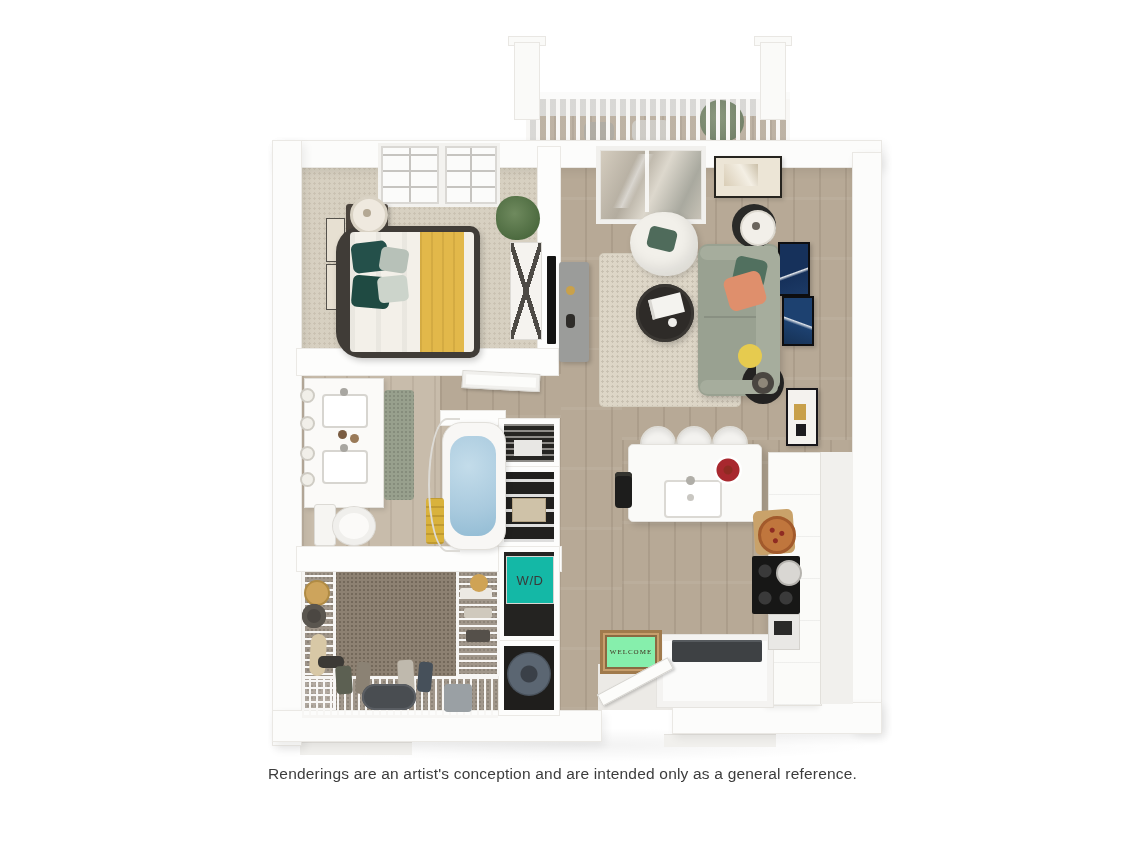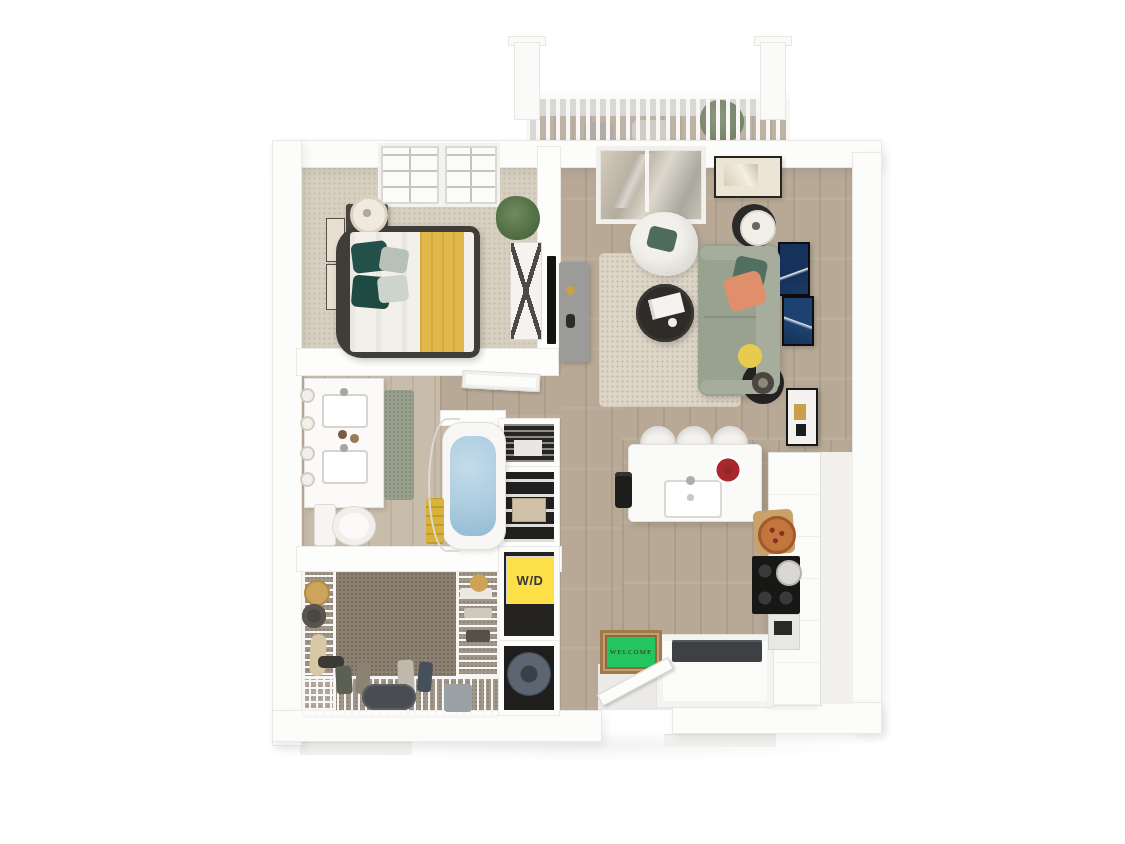--- a/index.html
+++ b/index.html
@@ -73,21 +73,21 @@
   <div class="a" style="left:664px;top:734px;width:112px;height:13px;background:#f1f0ed;box-shadow:inset 0 1px 0 #e3e1dd;z-index:3;"></div>
 
   <div class="a wall" style="left:498px;top:418px;width:62px;height:50px;z-index:5;"></div>
   <div class="a" style="left:504px;top:424px;width:50px;height:38px;background:#262522;background-image:repeating-linear-gradient(0deg,#8e8c88 0 2px,transparent 2px 6px);z-index:6;"></div>
   <div class="a" style="left:514px;top:440px;width:28px;height:16px;background:#e8e7e4;z-index:7;"></div>
   <div class="a wall" style="left:498px;top:466px;width:62px;height:82px;z-index:5;"></div>
   <div class="a" style="left:504px;top:472px;width:50px;height:70px;background:#21201e;background-image:repeating-linear-gradient(0deg,rgba(255,255,255,.85) 0 3px,transparent 3px 15px);z-index:6;"></div>
   <div class="a" style="left:512px;top:498px;width:32px;height:22px;background:#cfc2a8;border:1px solid #b3a283;z-index:7;"></div>
   <div class="a wall" style="left:498px;top:546px;width:62px;height:96px;z-index:5;"></div>
   <div class="a" style="left:504px;top:552px;width:50px;height:84px;background:#242321;z-index:6;"></div>
-  <div class="a wdlabel" style="left:506px;top:556px;width:46px;height:46px;background:#fde047;border:1px solid #d8d6d2;z-index:7;font-weight:bold;">W/D</div>
+  <div class="a wdlabel" style="left:506px;top:556px;width:46px;height:46px;background:#14b8a6;border:1px solid #d8d6d2;z-index:7;">W/D</div>
   <div class="a wall" style="left:498px;top:640px;width:62px;height:76px;z-index:5;"></div>
   <div class="a" style="left:504px;top:646px;width:50px;height:64px;background:#1f1e1c;z-index:6;"></div>
   <div class="a c" style="left:507px;top:652px;width:44px;height:44px;background:radial-gradient(circle at 50% 50%,#3a4048 0 8px,#5b6672 9px 20px,#49525c 21px);z-index:7;"></div>
 
   <div class="a win" style="left:378px;top:143px;width:58px;height:58px;z-index:5;">
       <div class="panes"></div>
     </div>
   <div class="a win" style="left:442px;top:143px;width:52px;height:58px;z-index:5;">
       <div class="panes"></div>
     </div>
@@ -197,19 +197,20 @@
   <div class="a" style="left:768px;top:452px;width:52px;height:252px;background:#fbfbf9;border:1px solid #e4e2dd;background-image:repeating-linear-gradient(0deg,rgba(0,0,0,.05) 0 1px,transparent 1px 42px);box-shadow:-3px 2px 6px rgba(0,0,0,.08);z-index:6;"></div>
   <div class="a" style="left:820px;top:452px;width:32px;height:252px;background:#f1f0ed;border-left:1px solid #e2e0db;z-index:6;"></div>
   <div class="a" style="left:752px;top:556px;width:48px;height:58px;background:radial-gradient(circle at 13px 15px,#3a3a3a 6px,transparent 7px),radial-gradient(circle at 34px 15px,#3a3a3a 6px,transparent 7px),radial-gradient(circle at 13px 42px,#3a3a3a 6px,transparent 7px),radial-gradient(circle at 34px 42px,#3a3a3a 6px,transparent 7px),#171716;border-radius:2px;z-index:7;"></div>
   <div class="a c" style="left:776px;top:560px;width:22px;height:22px;background:#d9d7d3;border:2px solid #b5b3ae;z-index:8;"></div>
   <div class="a" style="left:768px;top:614px;width:30px;height:34px;background:#e9e8e5;border:1px solid #d5d3ce;z-index:7;">
     <div class="a" style="left:5px;top:6px;width:18px;height:14px;background:#2a2a29;"></div>
   </div>
   <div class="a" style="left:656px;top:634px;width:116px;height:72px;background:#fbfbfa;border:1px solid #e6e4e0;box-shadow:inset 0 0 0 6px #f4f3f1;z-index:6;"></div>
   <div class="a" style="left:672px;top:640px;width:90px;height:22px;background:#3e4144;border-radius:2px;box-shadow:inset 0 2px 0 #565a5e;z-index:7;"></div>
 
-  <div class="a welcome" style="left:600px;top:630px;width:56px;height:38px;background:#22c55e;border:3px solid #a07a4c;box-shadow:inset 0 0 0 2px #c79e6c,inset 0 0 0 4px #8a6a42;z-index:7;">WELCOME</div>
+  <div class="a welcome" style="left:600px;top:630px;width:56px;height:38px;background:#86efac;border:3px solid #a07a4c;box-shadow:inset 0 0 0 2px #c79e6c,inset 0 0 0 4px #8a6a42;z-index:7;">WELCOME</div>
   <div class="a" style="left:600px;top:694px;width:78px;height:11px;background:#fcfcfa;border:1px solid #d6d4cf;transform:rotate(-28deg);transform-origin:left center;box-shadow:1px 2px 3px rgba(0,0,0,.2);z-index:8;"></div>
 
   <div class="disc" style="z-index:9;">
+    <div>Renderings are an artist's conception and are intended only as a general reference.</div>
   </div>
 
 </div>
 
 </body></html>

